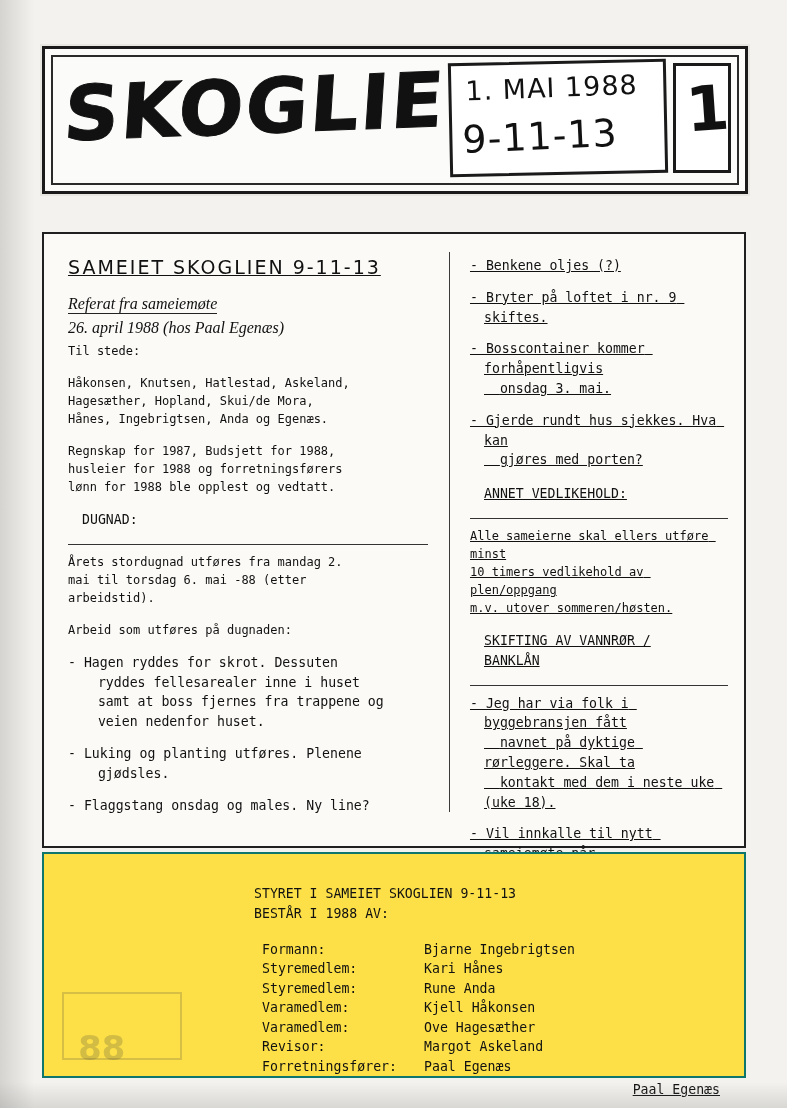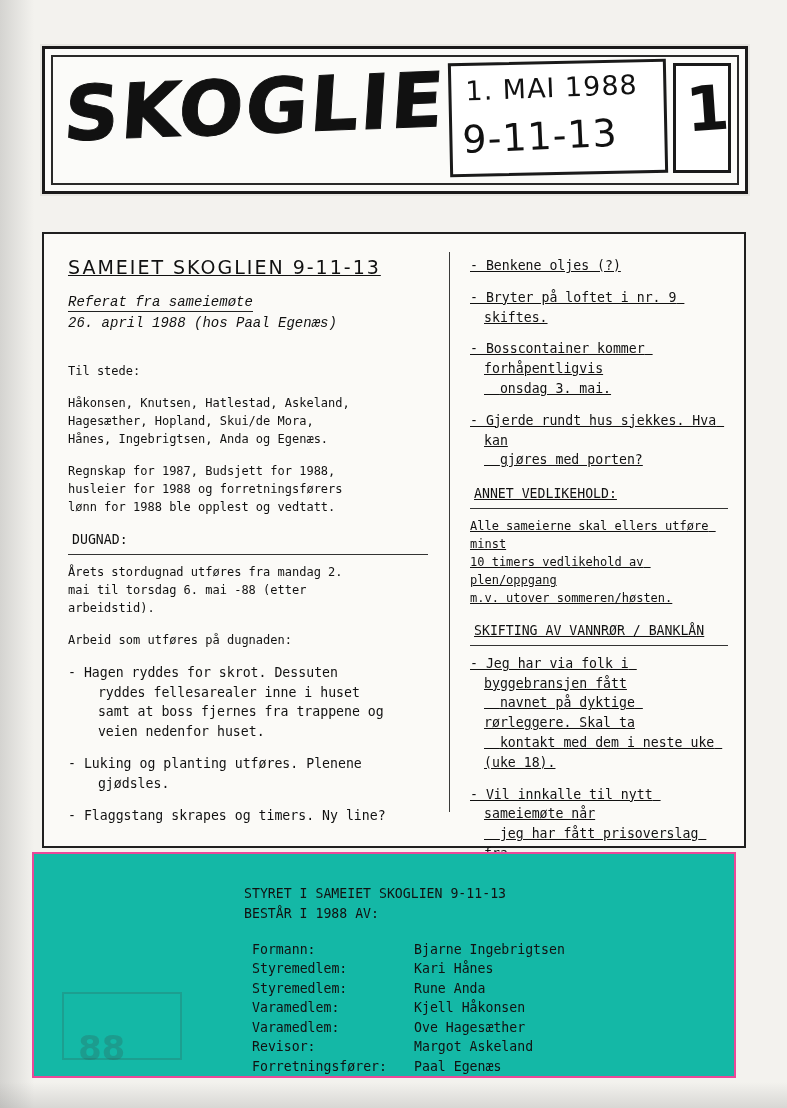--- a/index.html
+++ b/index.html
@@ -130,38 +130,38 @@
   }
 
   .hand-head {
     font-family: "DejaVu Sans", sans-serif;
     font-size: 19px;
     letter-spacing: 2px;
     margin-bottom: 14px;
     text-decoration: underline;
   }
   .hand-sub {
-    font-family: Liberation Mono, monospace;
-    font-size: 14px;
+    font-family: Liberation Serif, serif;
+    font-size: 16px;
     font-style: italic;
     line-height: 1.5;
-    margin-bottom: 28px;
+    margin-bottom: 2px;
   }
   .hand-sub .u { border-bottom: 1px solid #222; padding-bottom: 1px; }
 
   .p {
     font-size: 12px;
     line-height: 1.5;
     margin: 0 0 14px 0;
     white-space: pre-wrap;
   }
   .sec-title {
     font-size: 13.2px;
     line-height: 1.5;
-    margin: 4px;
+    margin: 14px;
   }
   .rule {
     border-top: 1px solid #333;
     margin: 2px 0 8px 0;
     width: 100%;
   }
   ul.bullets {
     list-style: none;
     margin: 0 0 14px 0;
     padding: 0;
@@ -179,26 +179,26 @@
     text-align: right;
     font-size: 13.2px;
     line-height: 1.5;
     padding-right: 8px;
     white-space: pre-line;
   }
 
   
   .board {
     position: absolute;
-    left: 32px;
+    left: 42px;
     top: 852px;
     width: 700px;
     height: 222px;
-    border: 2px solid #ec4899;
-    background: #14b8a6;
+    border: 2px solid #0f766e;
+    background: #fde047;
   }
   .board-inner {
     position: absolute;
     left: 210px;
     top: 30px;
   }
   .board-head {
     font-size: 13.2px;
     line-height: 1.5;
     margin-bottom: 16px;
@@ -302,21 +302,21 @@
 mai til torsdag 6. mai -88 (etter
 arbeidstid).</div>
       <div class="p">Arbeid som utføres på dugnaden:</div>
       <ul class="bullets">
         <li>- Hagen ryddes for skrot. Dessuten
   ryddes fellesarealer inne i huset
   samt at boss fjernes fra trappene og
   veien nedenfor huset.</li>
         <li>- Luking og planting utføres. Plenene
   gjødsles.</li>
-        <li>- Flaggstang skrapes og timers. Ny line?</li>
+        <li>- Flaggstang onsdag og males. Ny line?</li>
       </ul>
     </div>
 
     <div class="col-right">
       <ul class="bullets">
         <li>- Benkene oljes (?)</li>
         <li>- Bryter på loftet i nr. 9 skiftes.</li>
         <li>- Bosscontainer kommer forhåpentligvis
   onsdag 3. mai.</li>
         <li>- Gjerde rundt hus sjekkes. Hva kan

